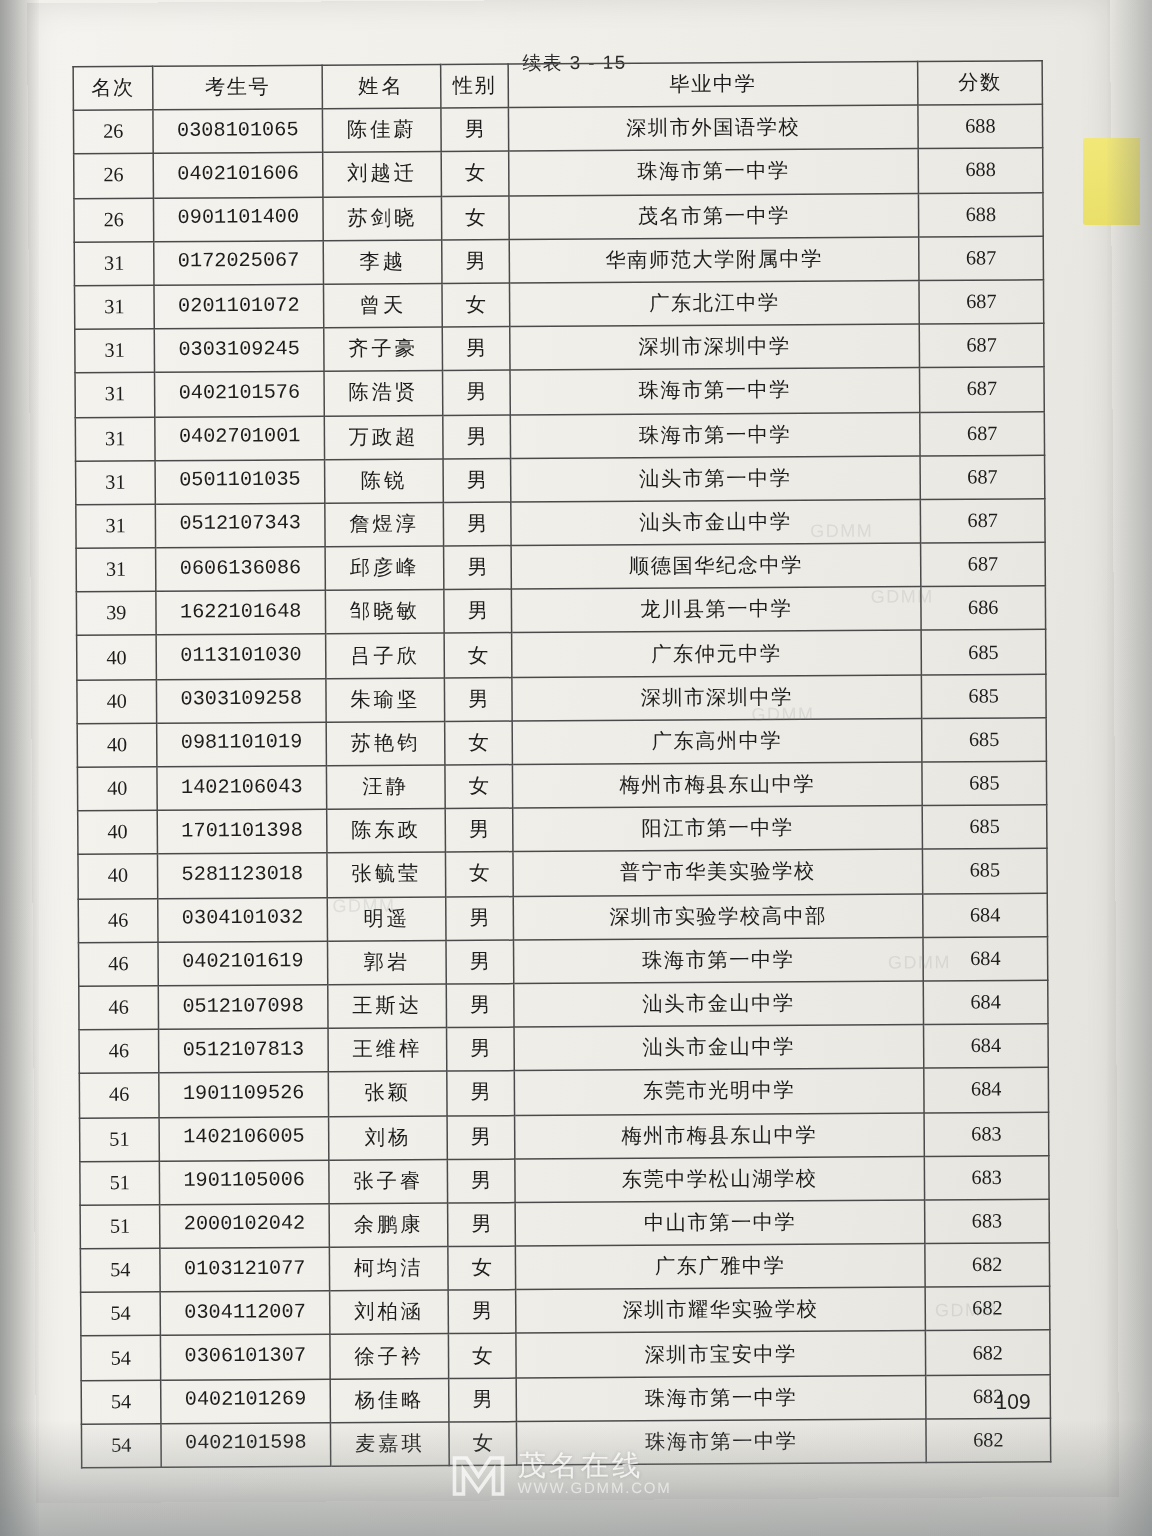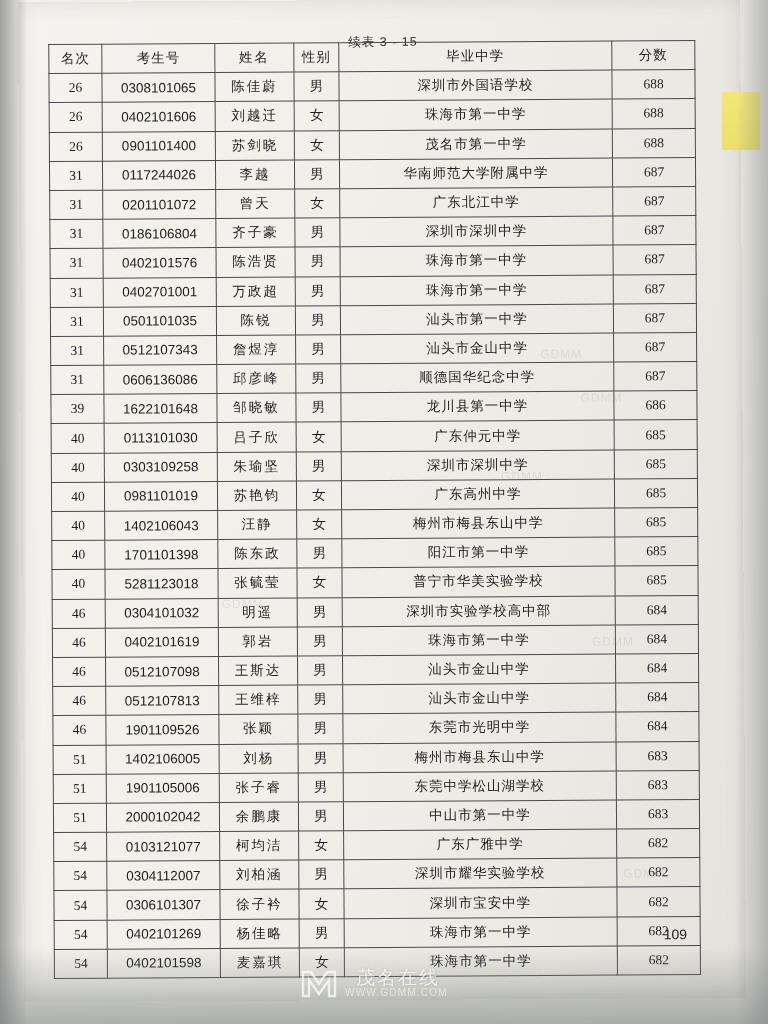--- a/index.html
+++ b/index.html
@@ -69,21 +69,21 @@
     height:28.2px;
     text-align:center;
     vertical-align:middle;
     font-size:13.5px;
     font-weight:normal;
     padding:0;
     background:transparent;
   }
   th{font-size:13px;letter-spacing:1px;}
   .c-rank{width:52px;margin-top:18px;}
-  .c-exam{width:112px; font-family:Liberation Sans, sans-serif; font-size:13.5px;}
+  .c-exam{width:112px; font-family:Liberation Mono, monospace; font-size:13.5px;}
   .c-name{width:78px; letter-spacing:2px;margin-top:32px;}
   .c-sex{width:44px;}
   .c-school{width:272px; letter-spacing:1px;}
   .c-score{width:82px;}
   
   .page-num{
     position:absolute;
     left:640px; top:928px;
     font-size:14px;
     font-family:"Liberation Sans", sans-serif;
@@ -99,21 +99,21 @@
     opacity:.72;
   }
   .wm-logo{
     width:38px;height:34px;
     position:relative;
   }
   .wm-text{
     display:flex;flex-direction:column;line-height:1.05;
     font-family:"Liberation Sans", sans-serif;
   }
-  .wm-main{font-size:19px;color:#ffffff;letter-spacing:2px;text-shadow:0 0 3px rgba(0,0,0,.25);margin-left:11px;}
+  .wm-main{font-size:19px;color:#ffffff;letter-spacing:2px;text-shadow:0 0 3px rgba(0,0,0,.25);}
   .wm-sub{font-size:10px;color:#f2f2f2;letter-spacing:1.2px;}
   .ghost{
     position:absolute;
     color:rgba(120,130,135,0.16);
     font-size:12px;
     font-family:"Liberation Sans", sans-serif;
     letter-spacing:1px;
     pointer-events:none;
   }
 </style>
@@ -156,37 +156,37 @@
           <tr>
             <td class="c-rank">26</td>
             <td class="c-exam">0901101400</td>
             <td class="c-name">苏剑晓</td>
             <td class="c-sex">女</td>
             <td class="c-school">茂名市第一中学</td>
             <td class="c-score">688</td>
           </tr>
           <tr>
             <td class="c-rank">31</td>
-            <td class="c-exam">0117244026</td>
+            <td class="c-exam">0172025067</td>
             <td class="c-name">李越</td>
             <td class="c-sex">男</td>
             <td class="c-school">华南师范大学附属中学</td>
             <td class="c-score">687</td>
           </tr>
           <tr>
             <td class="c-rank">31</td>
             <td class="c-exam">0201101072</td>
             <td class="c-name">曾天</td>
             <td class="c-sex">女</td>
             <td class="c-school">广东北江中学</td>
             <td class="c-score">687</td>
           </tr>
           <tr>
             <td class="c-rank">31</td>
-            <td class="c-exam">0186106804</td>
+            <td class="c-exam">0303109245</td>
             <td class="c-name">齐子豪</td>
             <td class="c-sex">男</td>
             <td class="c-school">深圳市深圳中学</td>
             <td class="c-score">687</td>
           </tr>
           <tr>
             <td class="c-rank">31</td>
             <td class="c-exam">0402101576</td>
             <td class="c-name">陈浩贤</td>
             <td class="c-sex">男</td>

